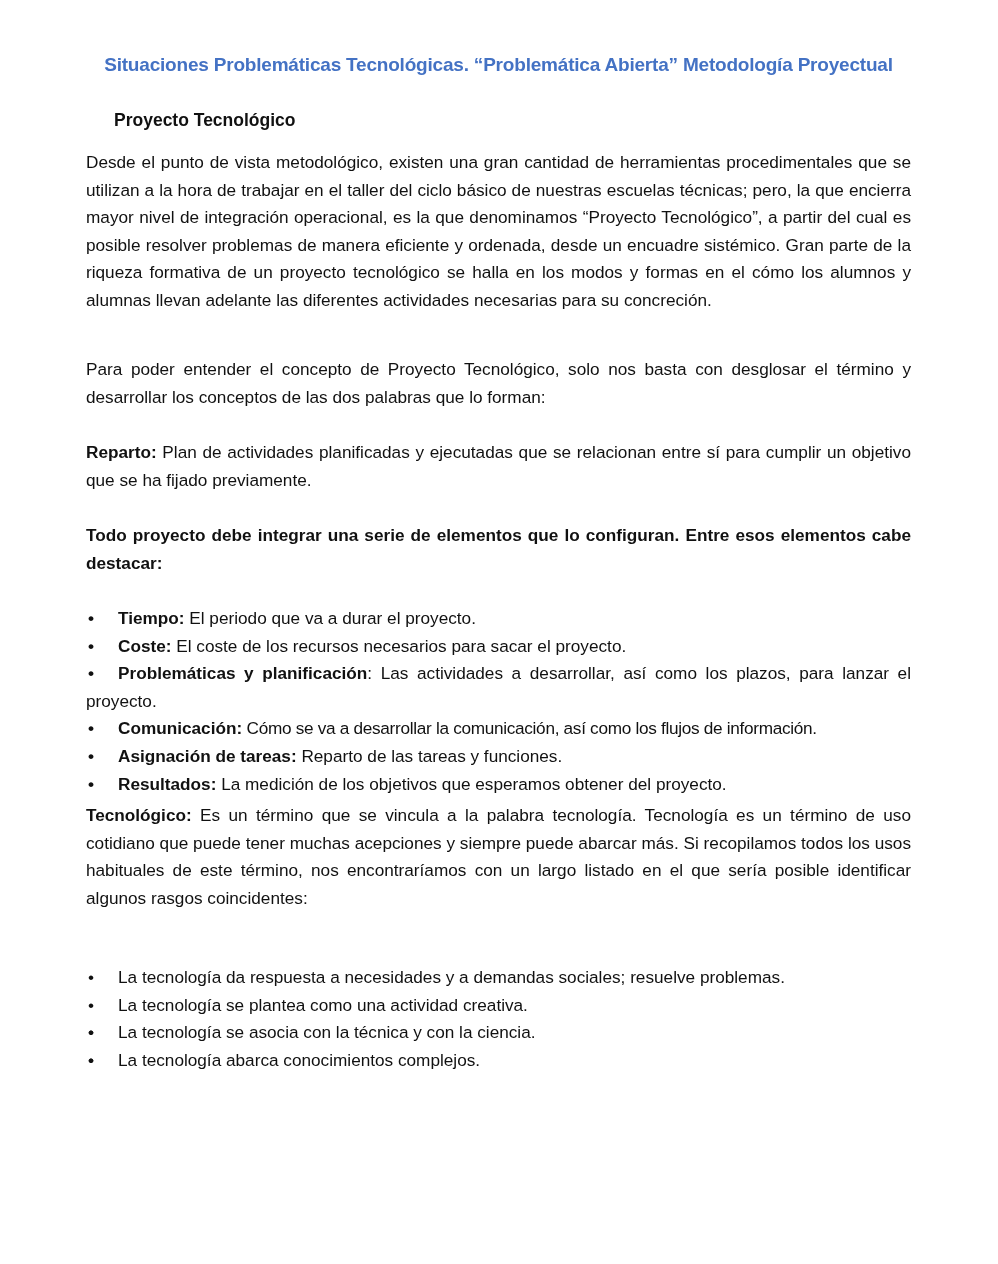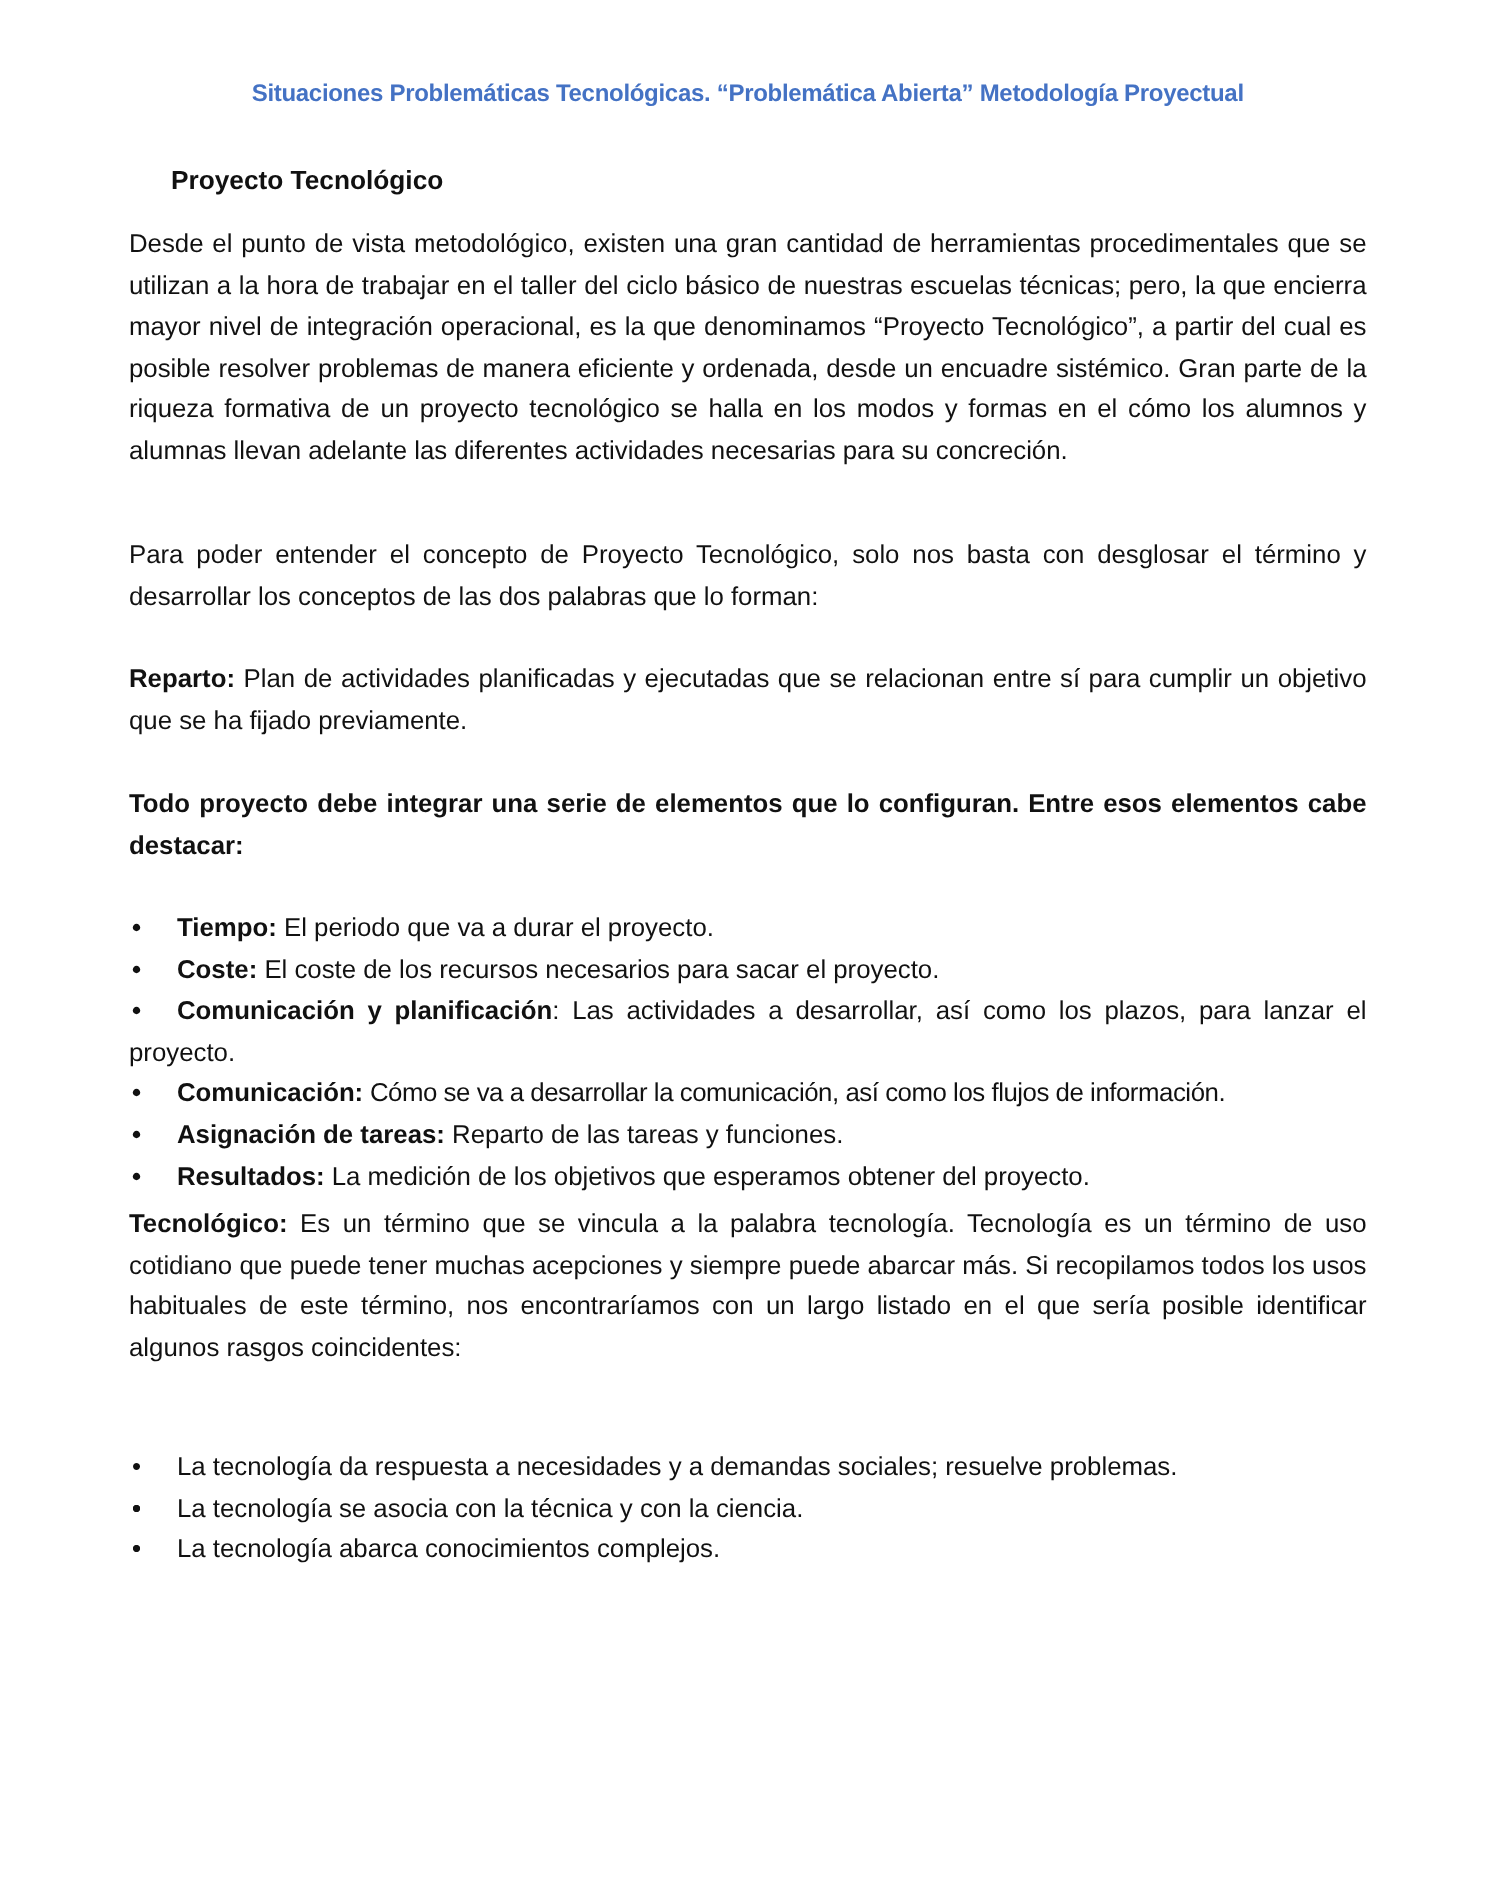--- a/index.html
+++ b/index.html
@@ -1,20 +1,20 @@
 <!DOCTYPE html>
 <html><head>
   <meta charset="utf-8">
   <style>
     html, body { margin: 0; padding: 0; background: #ffffff; }
     body { width: 998px; height: 1264px; position: relative; overflow: hidden;
       font-family: "Liberation Sans", sans-serif; color: #111; }
     .page { position: absolute; left: 86px; top: 0; width: 825px; }
     .title { position: absolute; top: 54px; left: 0; width: 825px; text-align: center;
-      color: #4472C4; font-weight: bold; font-size: 16px; letter-spacing: -0.2px; white-space: nowrap; }
+      color: #4472C4; font-weight: bold; font-size: 19px; letter-spacing: -0.2px; white-space: nowrap; }
     .heading { position: absolute; top: 110px; left: 0; font-weight: bold; font-size: 17.5px; margin-left: 28px; }
     .block { position: absolute; left: 0; width: 825px; font-size: 17.2px; line-height: 27.6px; }
     .justify { text-align: justify; text-align-last: auto; }
     b { font-weight: bold; text-align: center; }
     ul.bul { list-style: none; margin: 0; padding: 0; }
     ul.bul li { position: relative; padding-left: 32px; line-height: 27.6px; font-size: 17.2px; }
     ul.bul li .dot { position: absolute; left: 2px; top: 0; font-weight: bold; }
   </style>
 </head>
 <body>
@@ -30,34 +30,34 @@
   <p class="block justify" style="top:439px;margin:0;">
     <b>Reparto:</b><span> Plan de actividades planificadas y ejecutadas que se relacionan entre sí para cumplir un objetivo que se ha fijado previamente.</span>
   </p>
 
   <p class="block justify" style="top:522px;margin:0;font-weight:bold;">Todo proyecto debe integrar una serie de elementos que lo configuran. Entre esos elementos cabe destacar:</p>
 
   <div class="block" style="top:605px;">
     <ul class="bul">
       <li><span class="dot">•</span><b>Tiempo:</b><span> El periodo que va a durar el proyecto.</span></li>
       <li><span class="dot">•</span><b>Coste:</b><span> El coste de los recursos necesarios para sacar el proyecto.</span></li>
-      <li style="padding-left:0;text-indent:32px;text-align:justify;"><span class="dot" style="text-indent:0;">•</span><b>Comunicación y planificación</b><span>: Las actividades a desarrollar, así como los plazos, para lanzar el proyecto.</span></li>
+      <li style="padding-left:0;text-indent:32px;text-align:justify;"><span class="dot" style="text-indent:0;">•</span><b>Problemáticas y planificación</b><span>: Las actividades a desarrollar, así como los plazos, para lanzar el proyecto.</span></li>
       <li><span class="dot">•</span><b>Comunicación:</b><span style="letter-spacing:-0.3px;"> Cómo se va a desarrollar la comunicación, así como los flujos de información.</span></li>
       <li><span class="dot">•</span><b>Asignación de tareas:</b><span> Reparto de las tareas y funciones.</span></li>
       <li><span class="dot">•</span><b>Resultados:</b><span> La medición de los objetivos que esperamos obtener del proyecto.</span></li>
     </ul>
   </div>
 
   <p class="block justify" style="top:802px;margin:0;">
     <b>Tecnológico:</b><span> Es un término que se vincula a la palabra tecnología. Tecnología es un término de uso cotidiano que puede tener muchas acepciones y siempre puede abarcar más. Si recopilamos todos los usos habituales de este término, nos encontraríamos con un largo listado en el que sería posible identificar algunos rasgos coincidentes:</span>
   </p>
 
   <div class="block" style="top:964px;">
     <ul class="bul">
       <li><span class="dot" style="font-weight:normal;">•</span><span>La tecnología da respuesta a necesidades y a demandas sociales; resuelve problemas.</span></li>
-      <li><span class="dot" style="font-weight:normal;">•</span></li>
+      <li><span class="dot" style="font-weight:normal;">•</span><span>La tecnología se plantea como una actividad creativa.</span></li>
       <li><span class="dot" style="font-weight:normal;">•</span></li>
       <li><span class="dot" style="font-weight:normal;">•</span><span>La tecnología se asocia con la técnica y con la ciencia.</span></li>
       <li><span class="dot" style="font-weight:normal;">•</span></li>
       <li><span class="dot" style="font-weight:normal;">•</span><span>La tecnología abarca conocimientos complejos.</span></li>
     </ul>
   </div>
 </div>
 
 </body></html>

